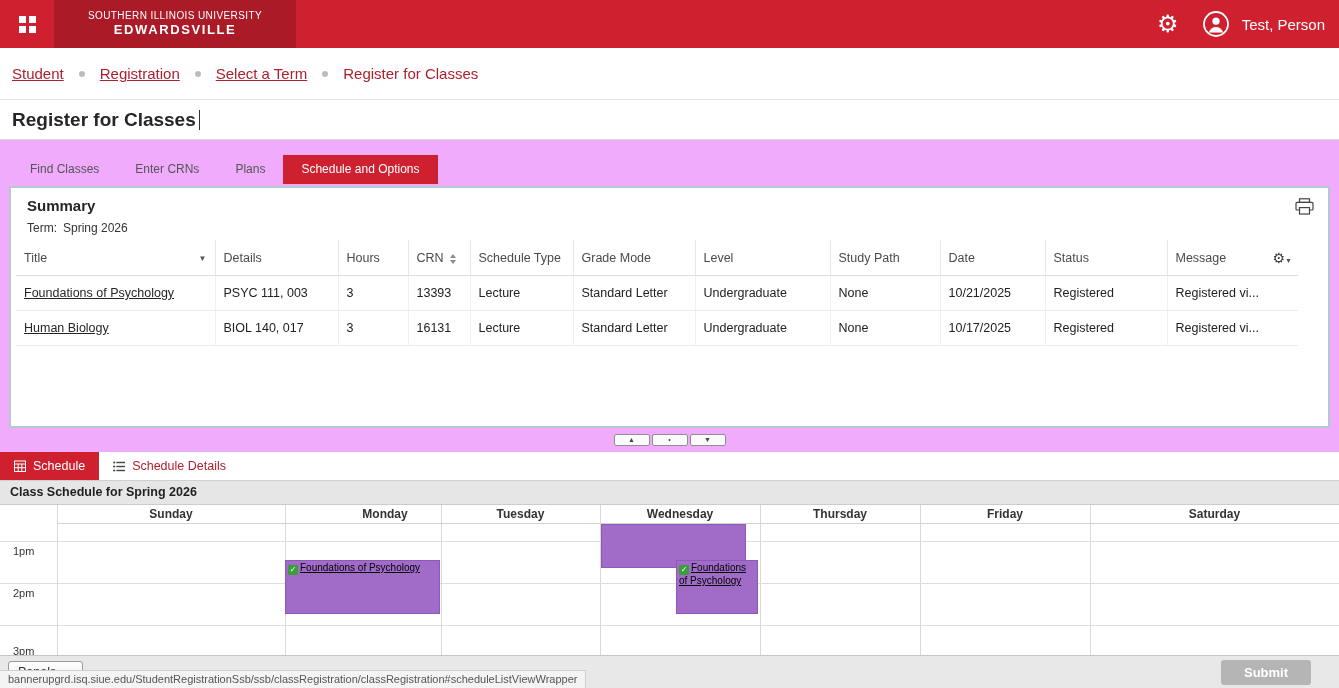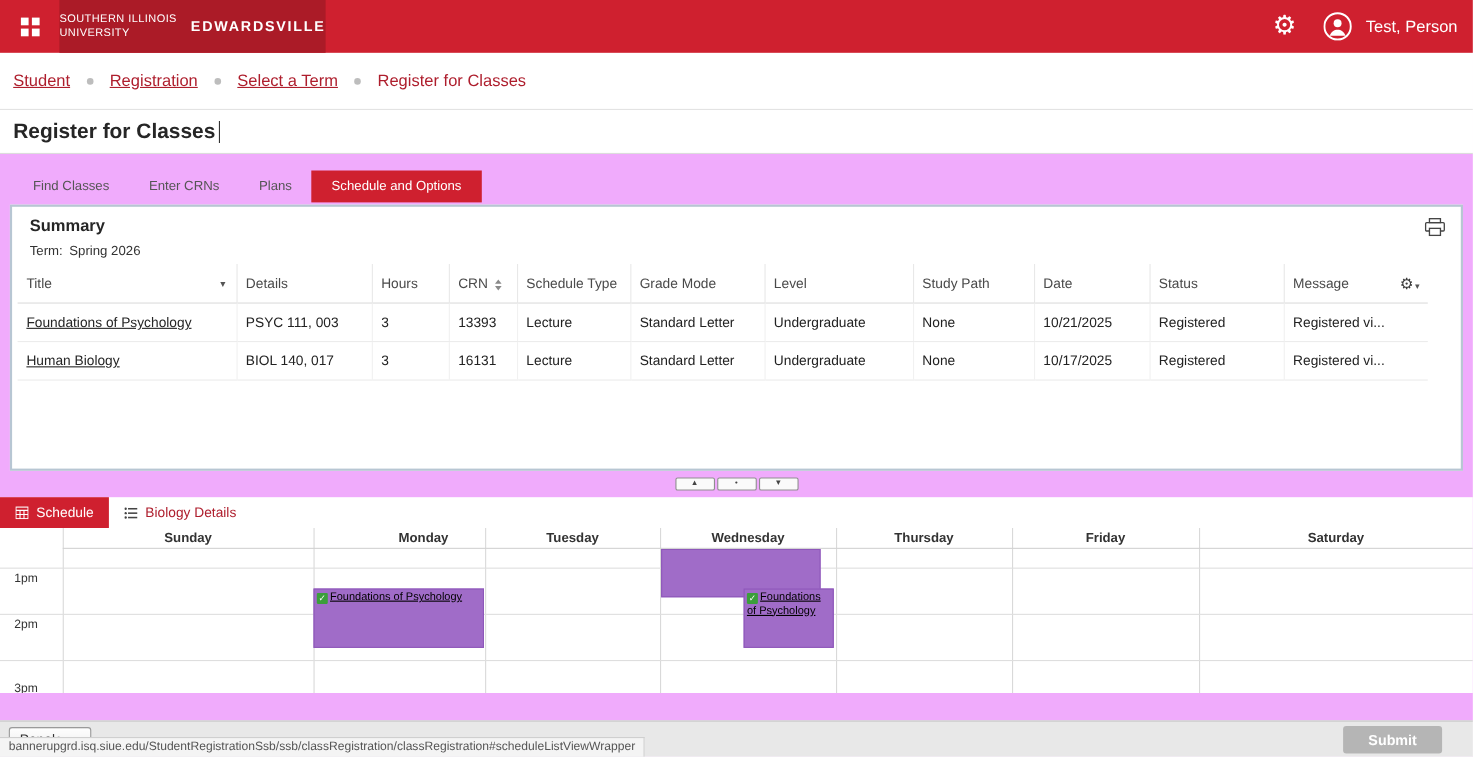--- a/index.html
+++ b/index.html
@@ -4,21 +4,21 @@
 <style>
   *{box-sizing:border-box;margin:0;padding:0}
   body{width:1339px;height:688px;position:relative;overflow:hidden;background:#fff;
        font-family:"Liberation Sans", sans-serif;}
 
   
   .topbar{height:48px;background:#CF202F;display:flex;align-items:center;position:relative}
   .apps-btn{width:54px;height:48px;display:flex;align-items:center;justify-content:center;cursor:pointer}
   .apps-grid{display:grid;grid-template-columns:7px 7px;grid-gap:3px}
   .apps-grid i{width:7px;height:7px;background:#fff;display:block}
-  .logo{width:242px;height:48px;background:#AB1B27;color:#fff;display:flex;
+  .logo{width:242px;height:48px;background:#AB1B27;color:#fff;display:flex;flex-direction:column;
         align-items:center;justify-content:center;line-height:1.3;cursor:pointer}
   .logo .l1{font-size:10px;letter-spacing:.4px}
   .logo .l2{font-size:13px;font-weight:bold;letter-spacing:1.6px}
   .top-right{position:absolute;right:14px;top:0;height:48px;display:flex;align-items:center;gap:24px;color:#fff}
   .gear-glyph{font-size:24px;line-height:1;cursor:pointer}
   .user-wrap{display:flex;align-items:center;gap:13px}
   .user-name{font-size:15px}
 
   
   .breadcrumb-bar{height:52px;background:#fff;border-bottom:1px solid #e3e3e3;display:flex;
@@ -253,23 +253,24 @@
       <span style="line-height:0">
         <svg width="12" height="11" viewBox="0 0 12 11">
           <circle cx="1.2" cy="1.5" r="1.1" fill="#444"></circle>
             <rect x="3.4" y="0.8" width="8.6" height="1.4" fill="#444"></rect>
           <circle cx="1.2" cy="5.5" r="1.1" fill="#444"></circle>
             <rect x="3.4" y="4.8" width="8.6" height="1.4" fill="#444"></rect>
           <circle cx="1.2" cy="9.5" r="1.1" fill="#444"></circle>
             <rect x="3.4" y="8.8" width="8.6" height="1.4" fill="#444"></rect>
         </svg>
       </span>
-      <span>Biology Details</span>
-    </div>
-  </div>
+      <span>Schedule Details</span>
+    </div>
+  </div>
+  <div class="sched-caption">Class Schedule for Spring 2026</div>
 
   <div class="calendar">
     <div id="vlines">
         <div class="vline" style="left: 57px;"></div>
         <div class="vline" style="left: 285px;"></div>
         <div class="vline" style="left: 441px;"></div>
         <div class="vline" style="left: 600px;"></div>
         <div class="vline" style="left: 760px;"></div>
         <div class="vline" style="left: 920px;"></div>
         <div class="vline" style="left: 1090px;"></div>

